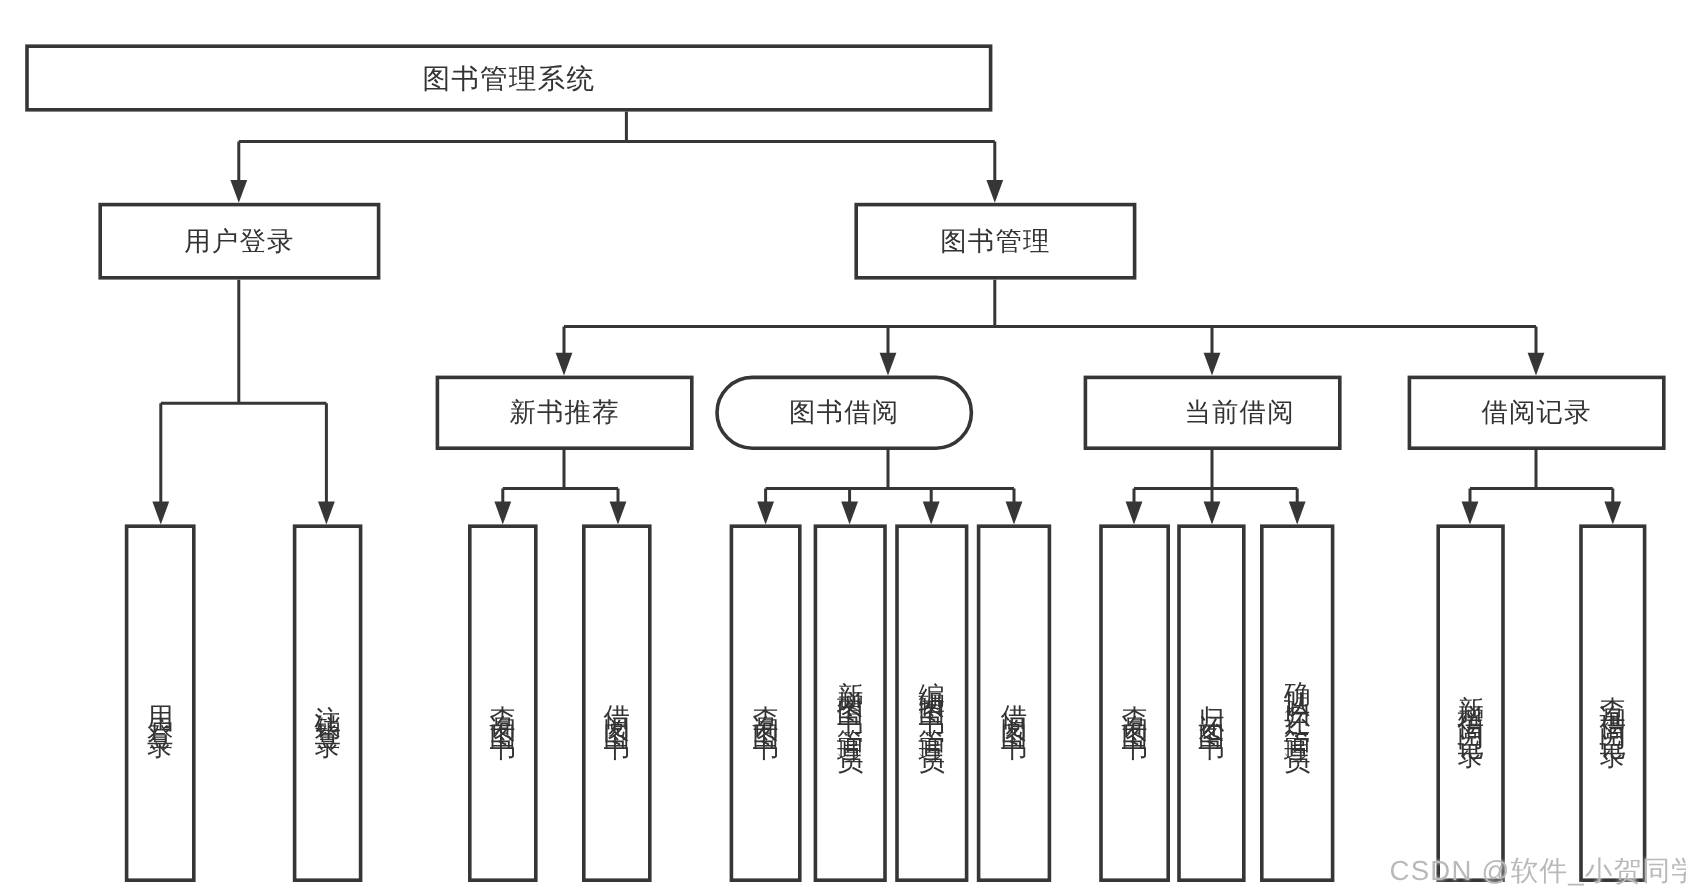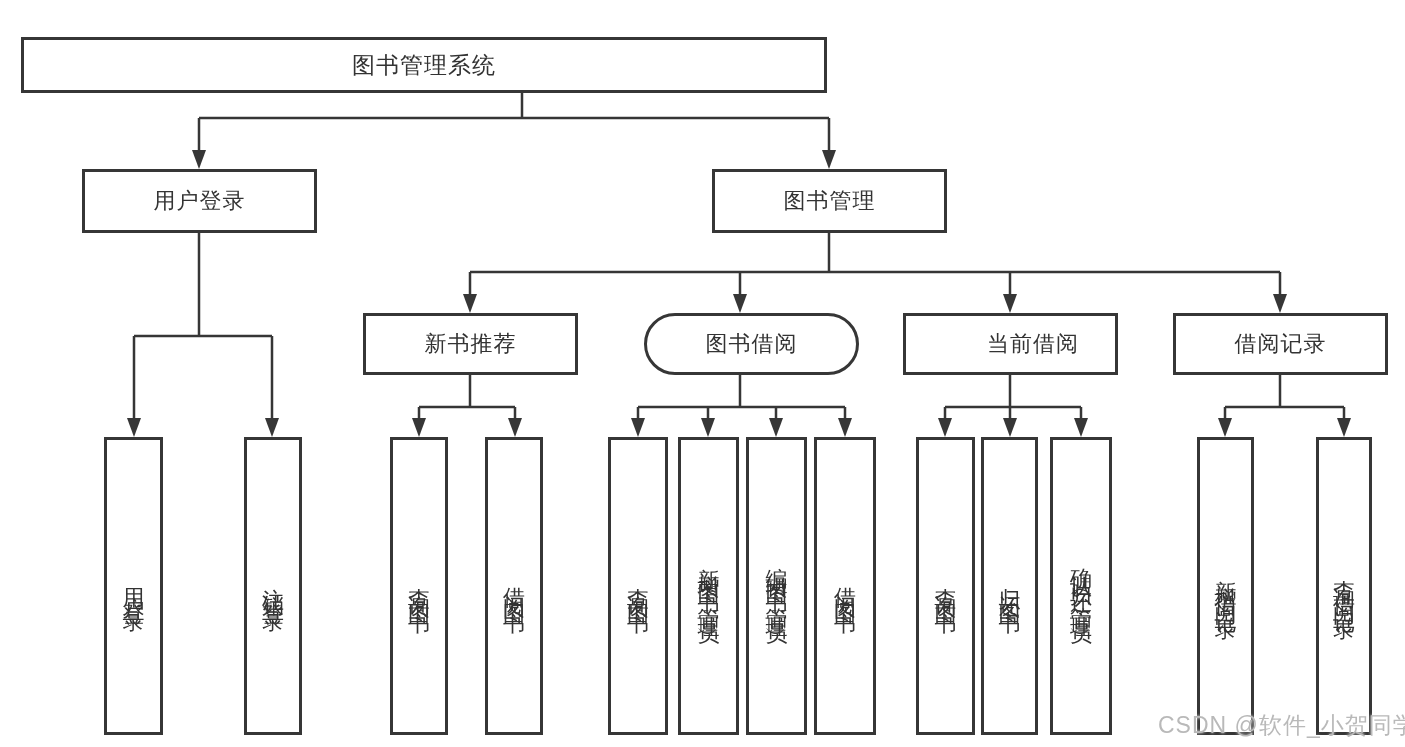--- a/index.html
+++ b/index.html
@@ -88,21 +88,21 @@
   <div class="node l2" style="left:82px;">
     <span>用户登录</span>
   </div>
   <div class="node l2" style="left:712px;">
     <span>图书管理</span>
   </div>
 
   <div class="node l3" style="left:363px;">
     <span>新书推荐</span>
   </div>
-  <div class="node l3" style="left:644px;border-radius:31px;">
+  <div class="node l3" style="left:596px;border-radius:31px;">
     <span>图书借阅</span>
   </div>
   <div class="node l3" style="left:903px;padding-left:45px;">
     <span>当前借阅</span>
   </div>
   <div class="node l3" style="left:1173px;">
     <span>借阅记录</span>
   </div>
 
   <div class="node leaf" style="left:104px;width:59px;">

